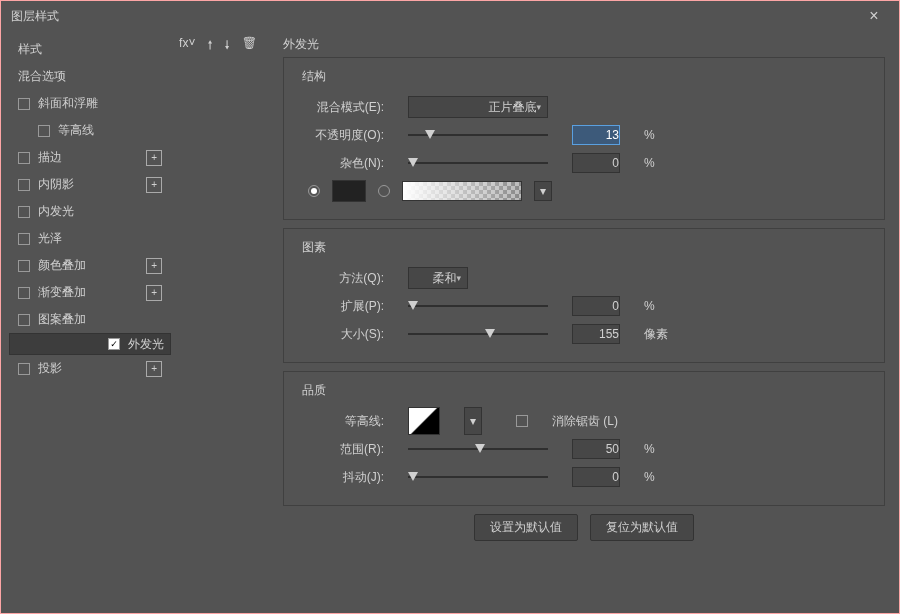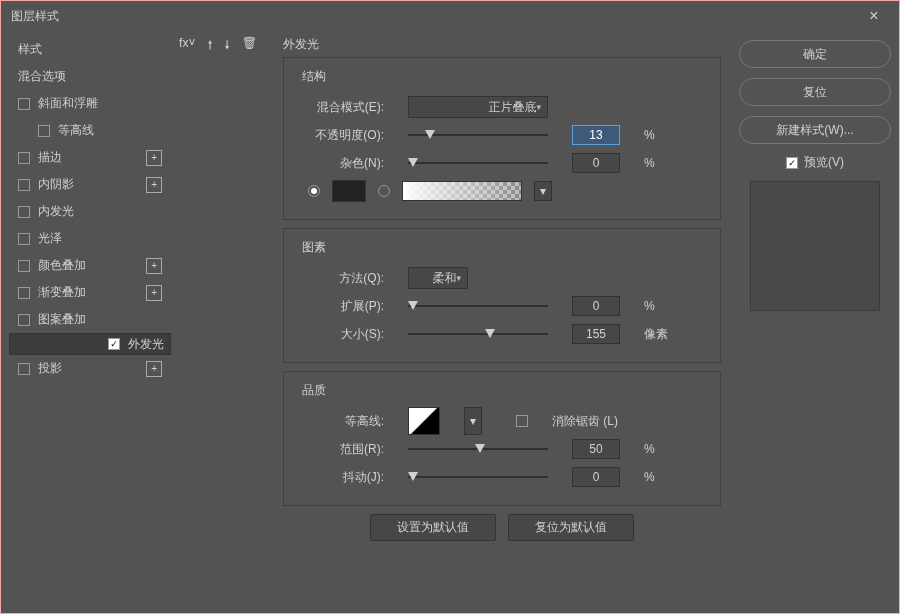--- a/index.html
+++ b/index.html
@@ -25,31 +25,31 @@
 .mtitle{margin-bottom:4px}
 .group{border:1px solid #404040;padding:10px 14px 14px;margin-bottom:8px;position:relative}
 .gtitle{position:relative;top:0;background:#535353;padding:0 4px;margin-bottom:8px}
 .frow{display:flex;align-items:center;height:28px;gap:24px}
 .lbl{width:86px;text-align:right}
 .sel{background:#474747;border:1px solid #333;height:22px;padding:0 6px;display:flex;align-items:center;min-width:90px;justify-content:flex-end}
 .sel .arr{font-size:9px;color:#bbb}
 .slider{height:14px;position:relative;flex:1;max-width:140px}
 .slider .track{position:absolute;top:6px;left:0;right:0;height:2px;background:#2f2f2f}
 .slider .thumb{position:absolute;top:2px;width:0;height:0;border-left:5px solid transparent;border-right:5px solid transparent;border-top:9px solid #d0d0d0}
-.num{width:48px;height:20px;background:#474747;border:1px solid #333;text-align:center;line-height:18px}
+.num{width:48px;height:20px;background:#474747;border:1px solid #333;text-align:right;line-height:18px}
 .num.hl{border:1px solid #5aa0e0;background:#3d5a7a;color:#fff}
 .radio{width:12px;height:12px;border-radius:50%;border:1px solid #999;display:flex;align-items:center;justify-content:center}
 .radio.on::after{content:"";width:6px;height:6px;border-radius:50%;background:#fff}
 .swatch{width:34px;height:22px;background:#222;border:1px solid #333}
 .grad{width:120px;height:20px;background:repeating-conic-gradient(#888 0 25%,#bbb 0 50%) 0 0/8px 8px;border:1px solid #333;position:relative}
 .grad::before{content:"";position:absolute;inset:0;background:linear-gradient(90deg,#fff,rgba(255,255,255,0));}
 .contour{width:32px;height:28px;background:linear-gradient(135deg,#fff 48%,#000 52%);border:1px solid #333}
 .dd{width:18px;height:28px;border:1px solid #333;background:#474747;display:flex;align-items:center;justify-content:center}
 .btns{display:flex;gap:12px;justify-content:center;margin-top:8px}
-.btn{background:#474747;border:1px solid #333;padding:4px 26px;border-radius:2px;cursor:pointer}
+.btn{background:#474747;border:1px solid #333;padding:4px 15px;border-radius:2px;cursor:pointer}
 .col-r{width:152px;display:flex;flex-direction:column;gap:10px;padding-top:4px}
 .rbtn{height:28px;border:1px solid #777;border-radius:14px;display:flex;align-items:center;justify-content:center;cursor:pointer;background:#535353}
 .prevrow{display:flex;align-items:center;justify-content:center;gap:6px}
 .preview{width:130px;height:130px;background:#494949;border:1px solid #3a3a3a;margin:0 auto}
 </style>
 </head>
 <body>
 
 <div class="win">
   <div class="tbar">
@@ -221,26 +221,14 @@
           <div class="num">0</div>
           <span>%</span>
         </div>
       </div>
       <div class="btns">
         <div class="btn">设置为默认值</div>
         <div class="btn">复位为默认值</div>
       </div>
     </div>
 
-    <div class="col-r">
-      <div class="rbtn">确定</div>
-      <div class="rbtn">复位</div>
-      <div class="rbtn">新建样式(W)...</div>
-      <div class="prevrow">
-        <span class="chk on" style="width:12px;height:12px;border:1px solid #999;background:#fff;display:flex;align-items:center;justify-content:center">
-            <span style="color:#000;font-size:9px">✓</span>
-          </span>
-        <span>预览(V)</span>
-      </div>
-      <div class="preview"></div>
-    </div>
   </div>
 </div>
 
 </body></html>

